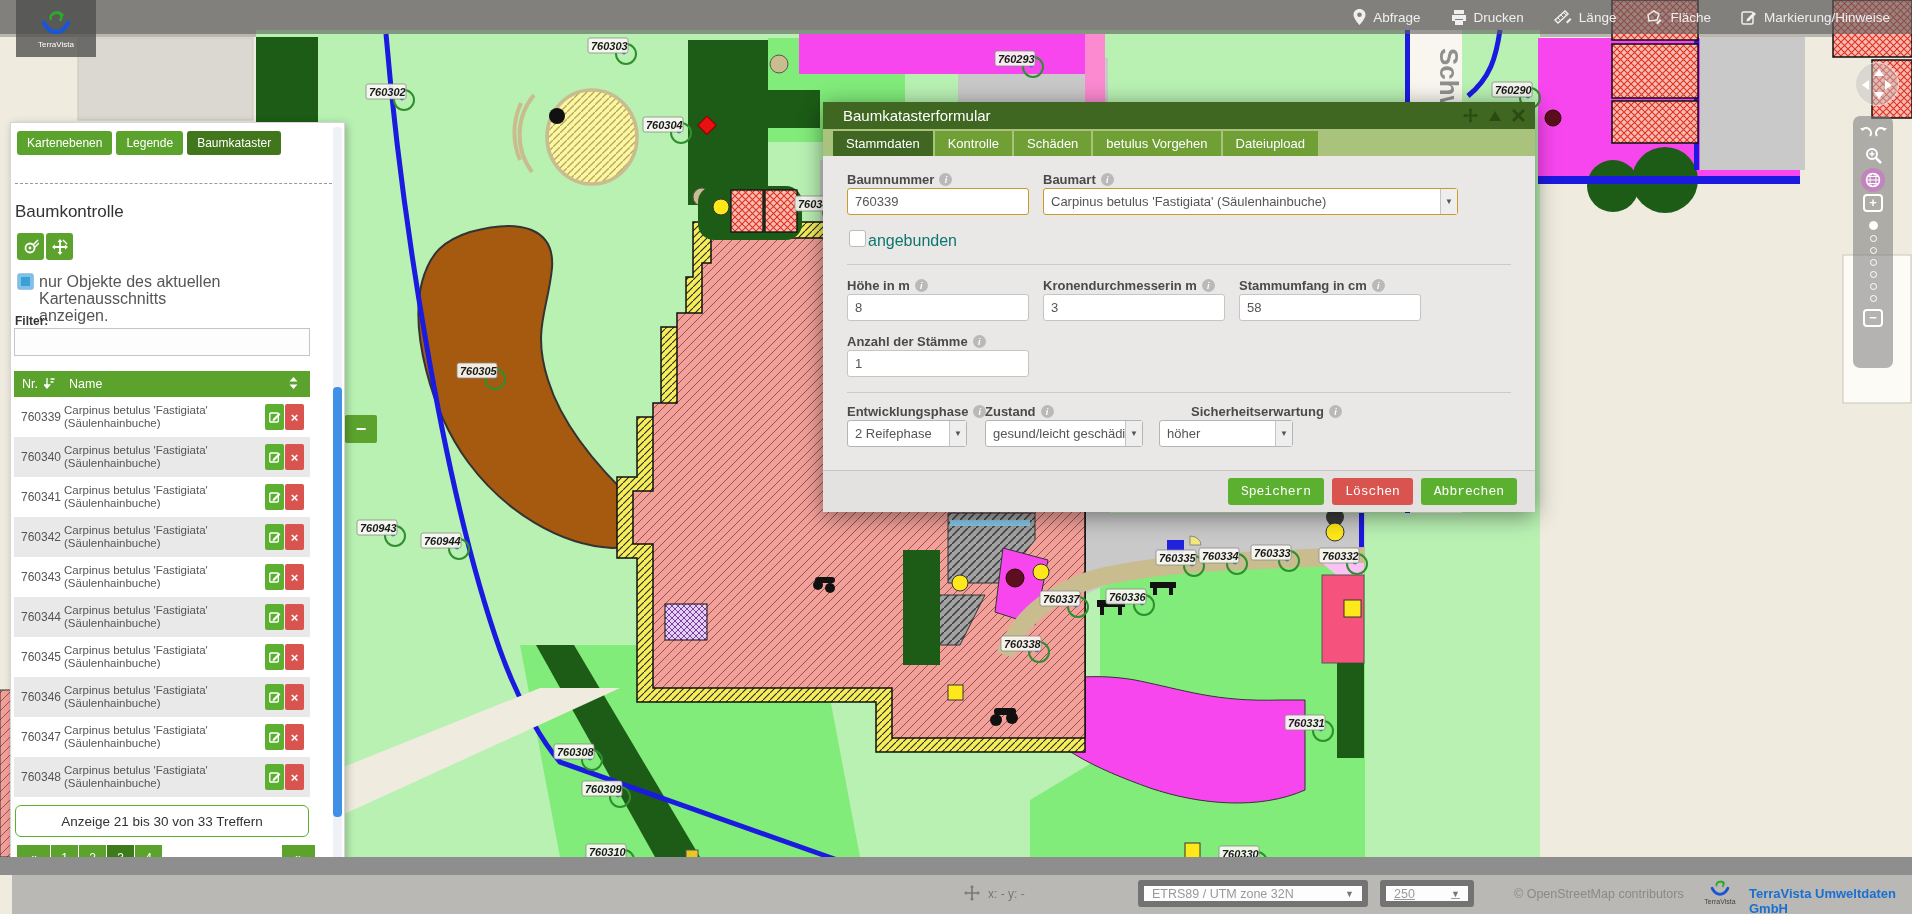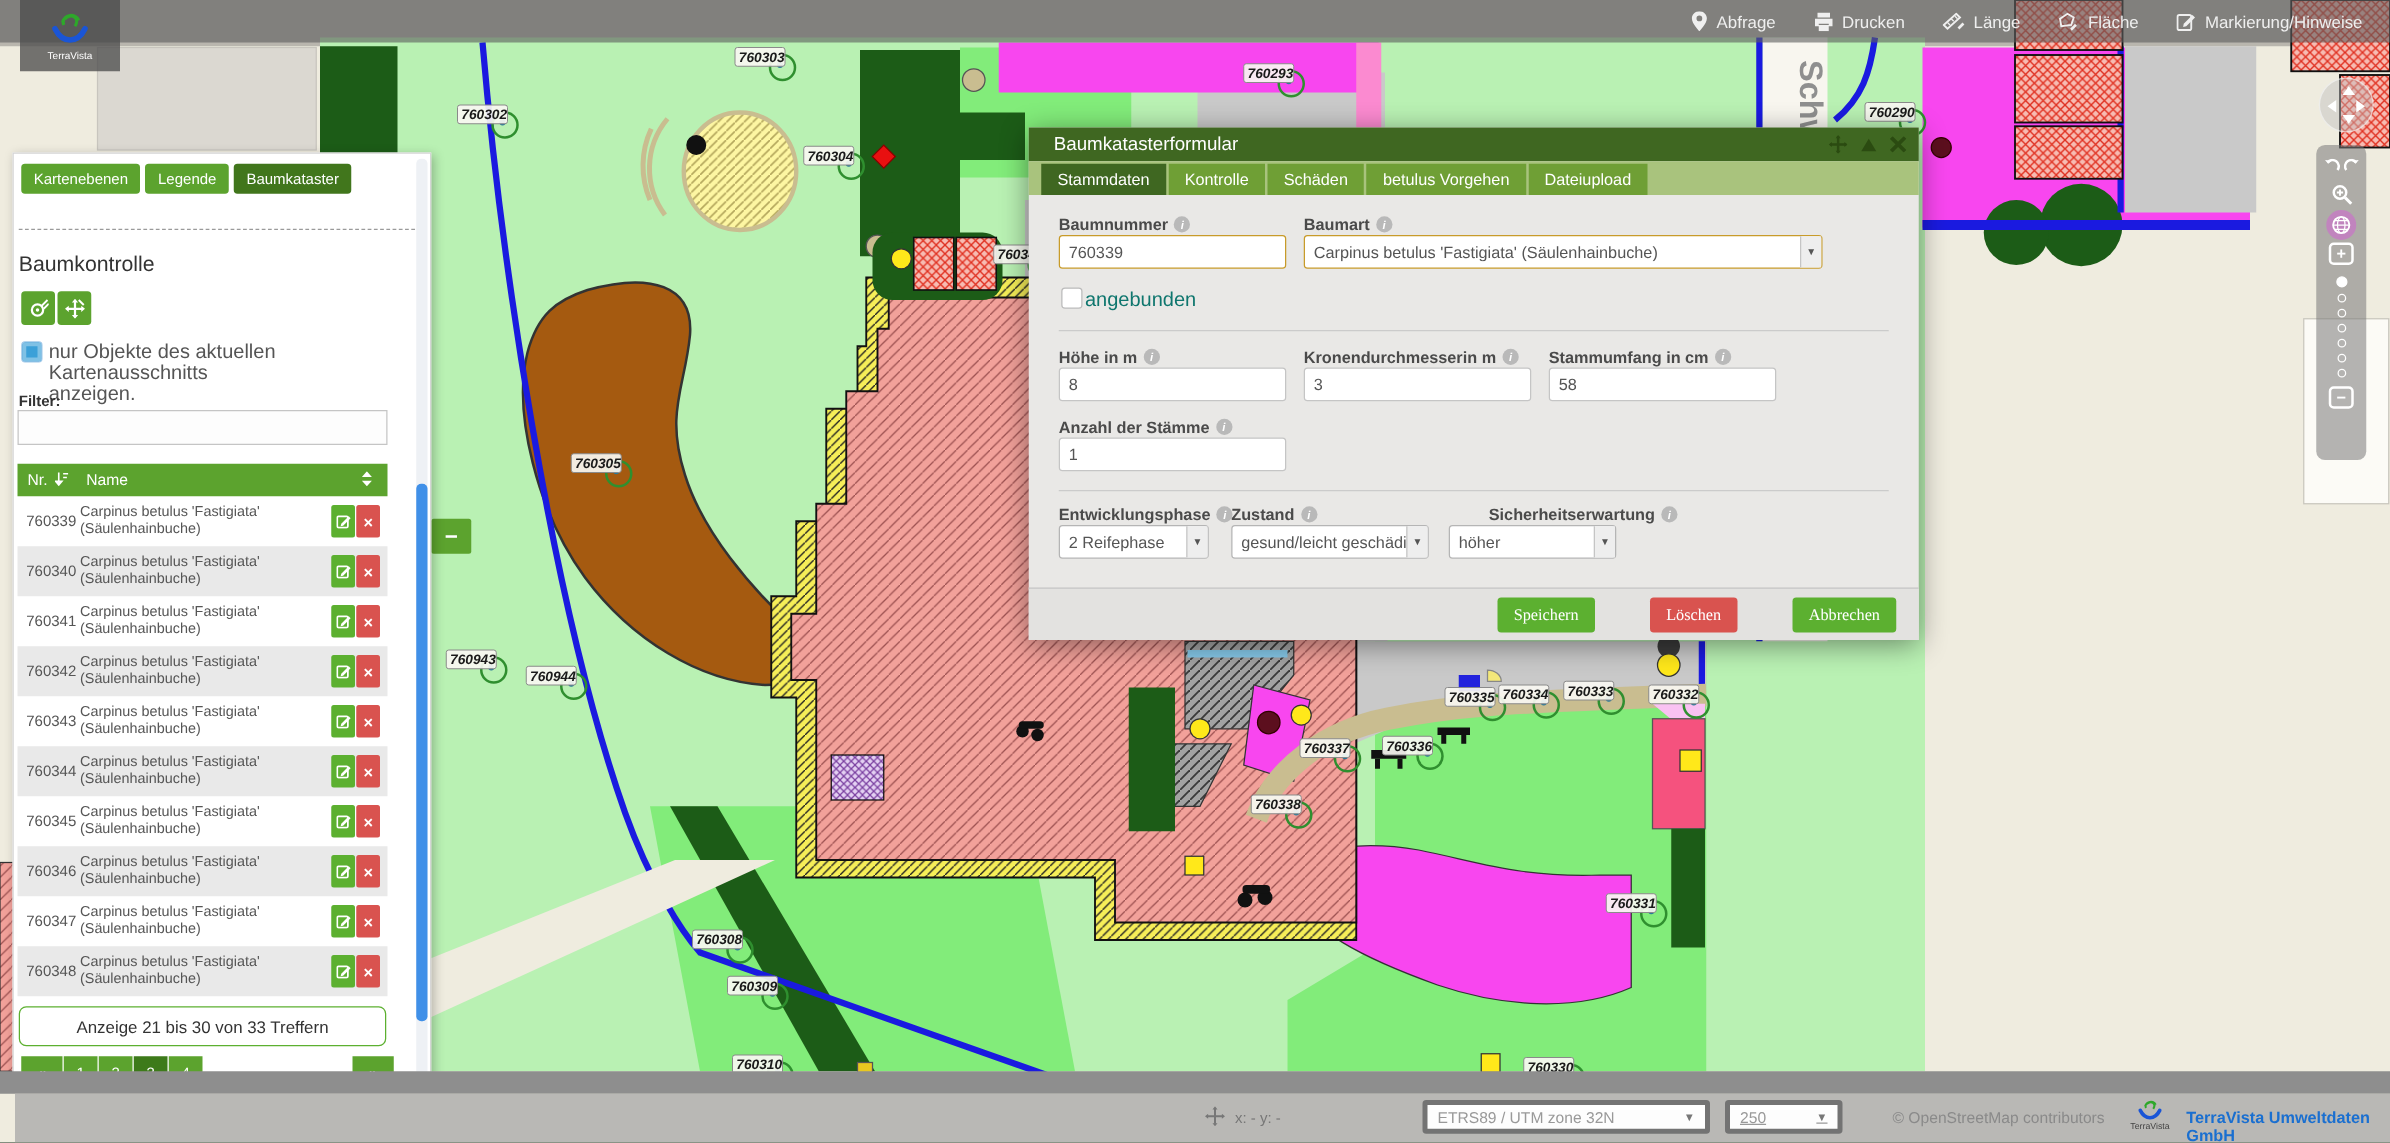--- a/index.html
+++ b/index.html
@@ -108,28 +108,28 @@
   .f-select .sel-arrow{width:17px;height:100%;border-left:1px solid #c5c5c5;background:#eee;
             display:flex;align-items:center;justify-content:center;font-size:8px;color:#555;}
   .divider{position:absolute;left:24px;width:664px;border-top:1px solid #cbcbcb;}
   #m-checkbox{position:absolute;left:28px;top:176px;width:17px;height:17px;border:1.5px solid #bbb;
               border-radius:3px;background:#fff;cursor:pointer;}
   #m-check-label{position:absolute;left:47px;top:178px;font-size:16px;color:#0f766e;}
   #modal-footer{position:absolute;left:0;bottom:0;width:100%;height:42px;background:#e3e2e0;
                 border-top:1px solid #c5c5c5;display:flex;align-items:center;
                 justify-content:flex-end;gap:8px;padding-right:18px;}
   .m-btn{border:none;border-radius:3px;color:#fff;font-size:13px;padding:6px 13px;cursor:pointer;
-         font-family:Liberation Serif, serif;margin-left:36px;}
+         font-family:Liberation Mono, monospace;}
   .m-btn.green{background:#5cb030;}
   .m-btn.red{background:#d9534f;}
 
   
   #gray-band{position:absolute;left:0;top:857px;width:1912px;height:18px;background:#8e8e8e;z-index:35;}
   #statusbar{position:absolute;left:12px;top:875px;width:1912px;height:39px;background:#b9b8b5;z-index:36;}
-  .sb-sel{position:absolute;top:5px;height:27px;background:#fdfdfd;border:4px solid #737373;border-radius:3px;
+  .sb-sel{position:absolute;top:5px;height:27px;background:#fdfdfd;border:6px solid #737373;border-radius:3px;
           display:flex;align-items:center;font-size:12.5px;color:#999;padding:0 8px;cursor:pointer;}
   .sb-sel .arr{margin-left:auto;font-size:9px;color:#777;padding-left:10px;}
   #coords{position:absolute;left:976px;top:12px;font-size:12px;color:#777;}
   #attribution{position:absolute;left:1502px;top:12px;font-size:12.5px;color:#8a8a8a;}
   #company{position:absolute;left:1737px;top:11px;font-size:13px;font-weight:bold;color:#1a6fd0;cursor:pointer;}
   #logo-small{position:absolute;left:1686px;top:3px;width:44px;height:34px;display:flex;
               flex-direction:column;align-items:center;}
   #logo-small .lt{font-size:7px;color:#444;margin-top:-2px;}
 </style>
 </head>

